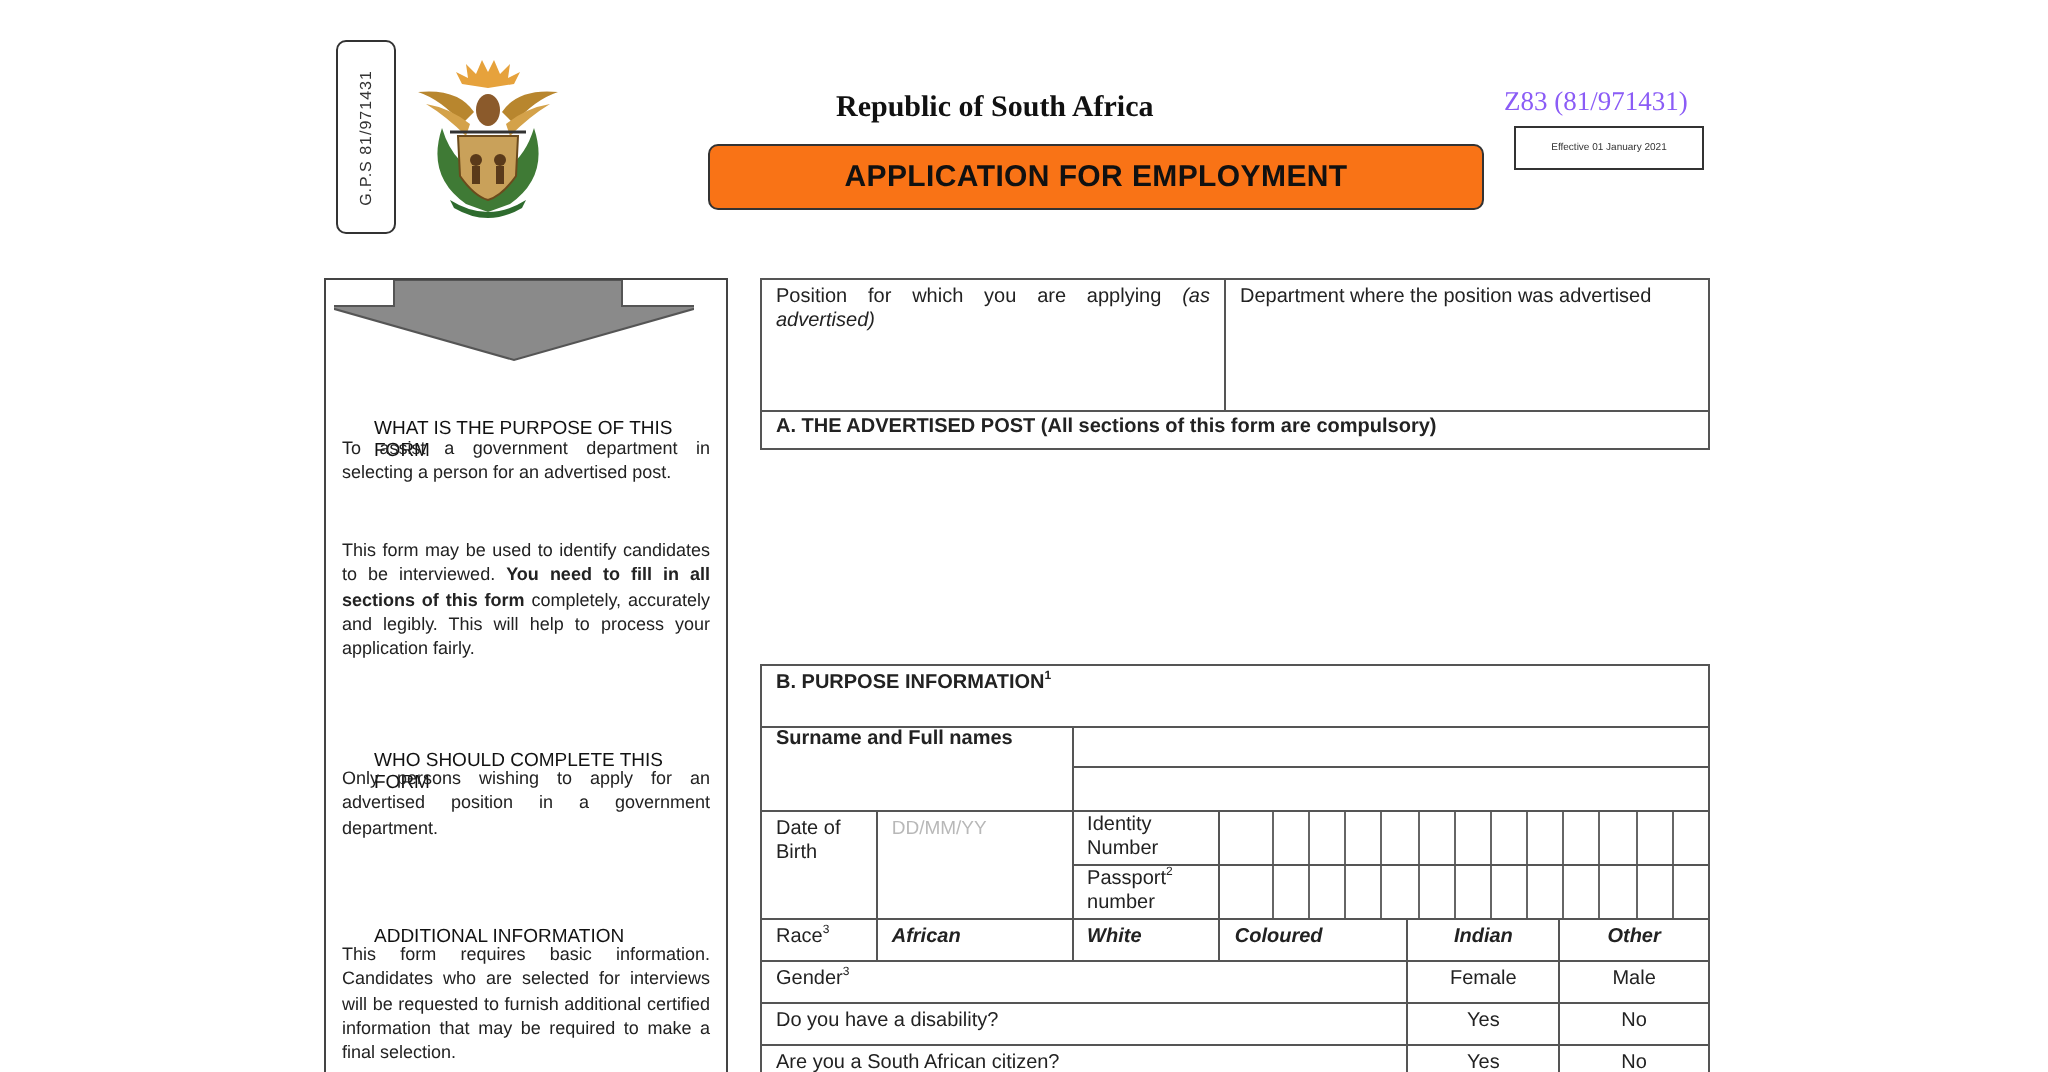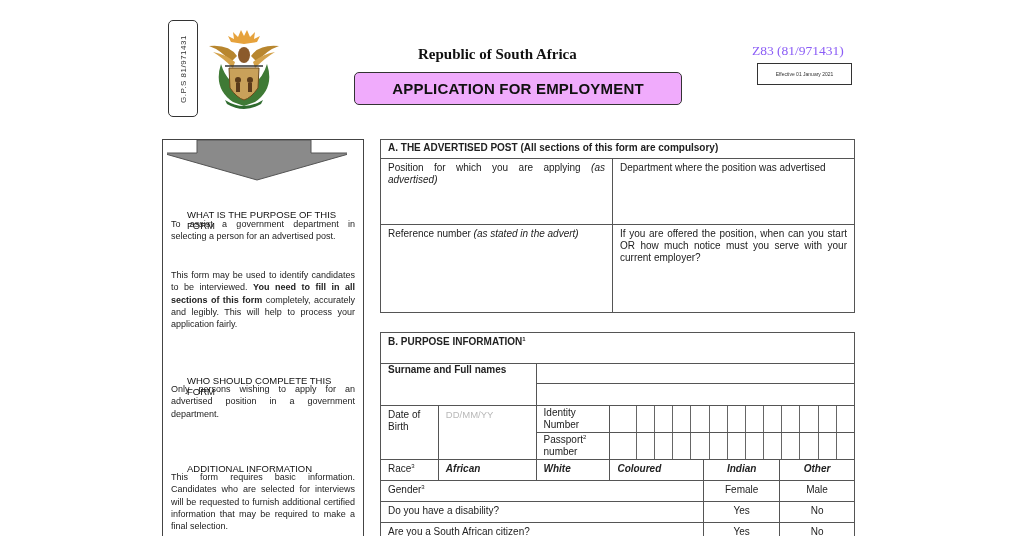--- a/index.html
+++ b/index.html
@@ -3,21 +3,21 @@
 <meta charset="utf-8">
 <style>
   html, body { margin:0; padding:0; }
   body { width:1024px; height:536px; background:#ffffff; position:relative; overflow:hidden;
          font-family:"Liberation Sans", sans-serif; color:#1a1a1a; }
   .abs { position:absolute; }
   .gps-box { left:168px; top:20px; width:30px; height:97px; border:1.5px solid #333; border-radius:5px; box-sizing:border-box; }
   .gps-text { position:absolute; left:50%; top:50%; transform:translate(-50%,-50%) rotate(-90deg); font-size:8px; letter-spacing:0.5px; white-space:nowrap; color:#333; }
   .coat { left:203px; top:28px; width:82px; height:84px; }
   .republic { left:418px; top:46px; font-family:"Liberation Serif", serif; font-weight:bold; font-size:15px; color:#111; }
-  .title-bar { left:354px; top:72px; width:328px; height:33px; background:#f0abfc; border:1.5px solid #333; border-radius:5px; box-sizing:border-box;
+  .title-bar { left:354px; top:72px; width:388px; height:33px; background:#f97316; border:1.5px solid #333; border-radius:5px; box-sizing:border-box;
                display:flex; align-items:center; justify-content:center; font-weight:bold; font-size:15px; color:#111; letter-spacing:0.2px; }
   .formno { left:752px; top:43px; font-family:"Liberation Serif", serif; font-size:13.5px; color:#8b5cf6; }
   .effective { left:757px; top:63px; width:95px; height:22px; border:1.5px solid #333; box-sizing:border-box; font-size:5px; display:flex; align-items:center; justify-content:center; color:#333; }
 
   .side { left:162px; top:139px; width:202px; height:400px; border:1.5px solid #444; box-sizing:border-box; border-bottom:none; }
   .arrow { position:absolute; left:4px; top:0px; width:180px; height:42px; }
   .side h4 { margin:16px; font-size:9.5px; font-weight:normal; color:#111; position:absolute; left:8px; }
   .side p { margin:0; font-size:9px; line-height:12.3px; text-align:justify; color:#222; position:absolute; left:8px; width:184px; }
   .side b { font-weight:bold; }
 
@@ -79,30 +79,26 @@
   <p style="top:129px"><span>This form may be used to identify candidates to be interviewed. </span><b>You need to fill in all sections of this form</b><span> completely, accurately and legibly. This will help to process your application fairly.</span></p>
   <h4 style="top:219px">WHO SHOULD COMPLETE THIS FORM</h4>
   <p style="top:243px">Only persons wishing to apply for an advertised position in a government department.</p>
   <h4 style="top:307px">ADDITIONAL INFORMATION</h4>
   <p style="top:331px">This form requires basic information. Candidates who are selected for interviews will be requested to furnish additional certified information that may be required to make a final selection.</p>
 </div>
 
 <table class="form secA">
   <tbody>
       <tr>
-        <td colspan="2" class="hdr">A. THE ADVERTISED POST (All sections of this form are compulsory)</td>
-      </tr>
-  <tr>
     <td class="cell" style="width:232px"><span>Position for which you are applying </span><i>(as advertised)</i></td>
     <td class="cell"><span>Department where the position was advertised</span></td>
   </tr>
   <tr>
-    <td class="cell2"><span>Reference number </span><i>(as stated in the advert)</i></td>
-    <td class="cell2"><span>If you are offered the position, when can you start OR how much notice must you serve with your current employer?</span></td>
-  </tr>
+        <td colspan="2" class="hdr">A. THE ADVERTISED POST (All sections of this form are compulsory)</td>
+      </tr>
 </tbody>
   </table>
 
 <table class="form secB">
   <colgroup>
     <col style="width:58px">
       <col style="width:98px">
       <col style="width:74px">
       <col style="width:94px">
     <col style="width:76px">

